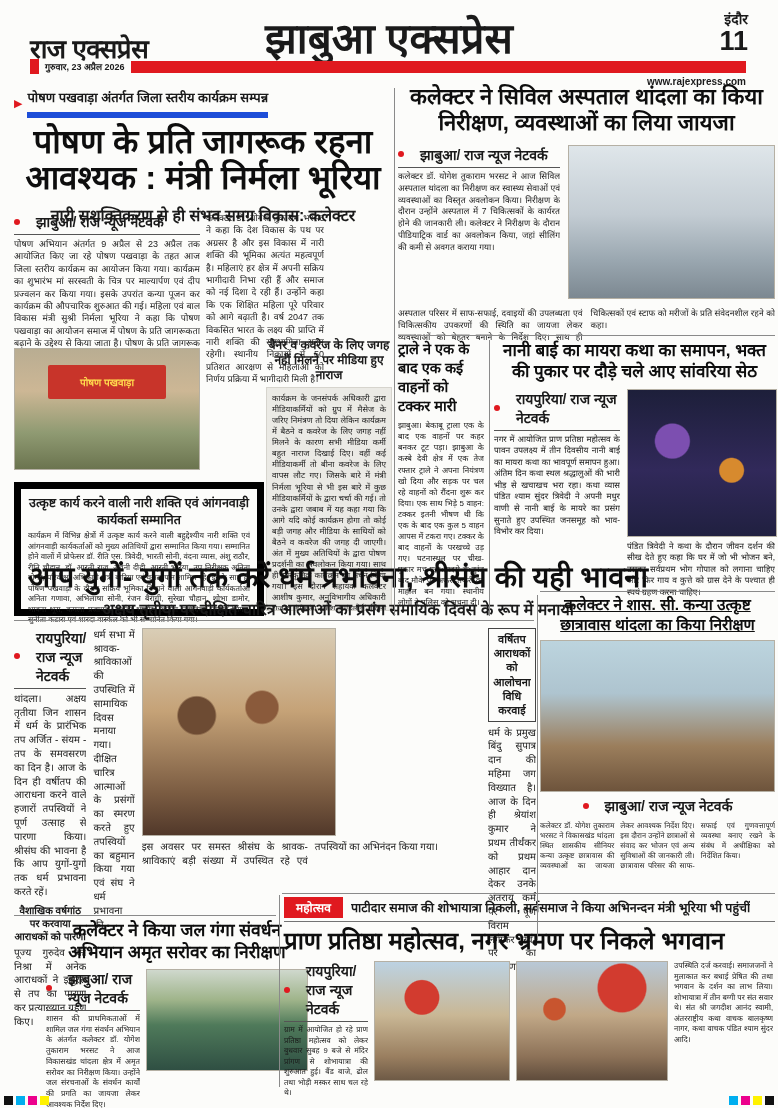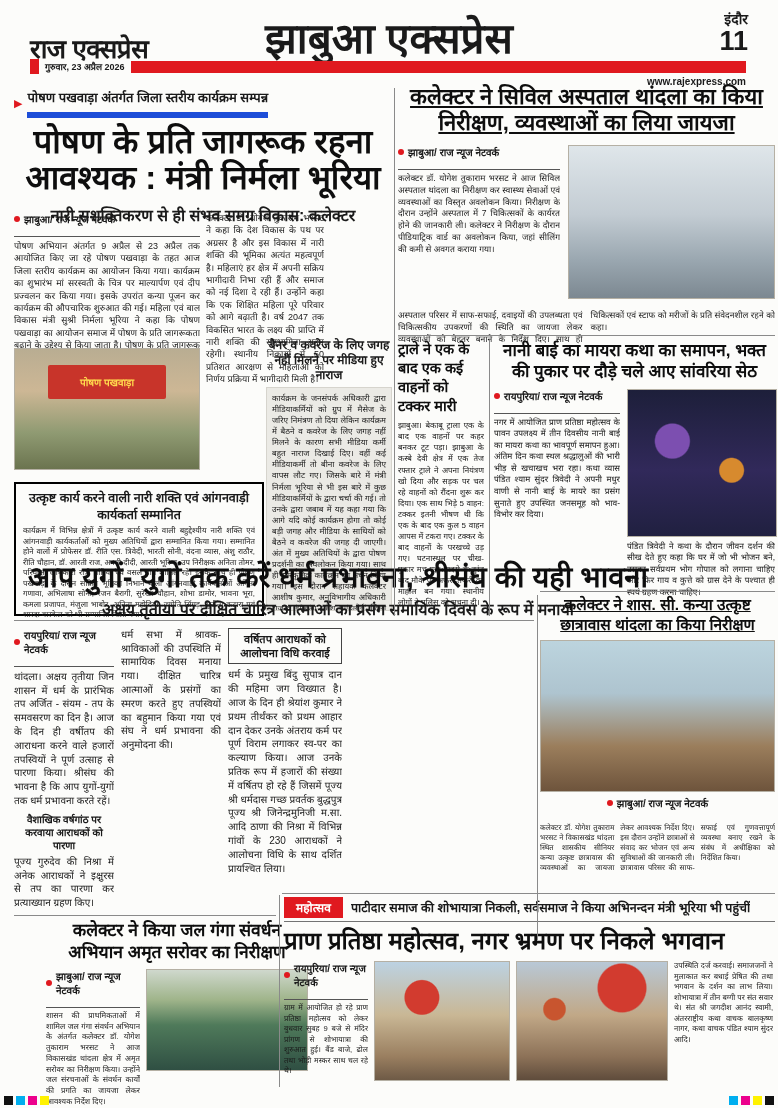--- a/index.html
+++ b/index.html
@@ -16,47 +16,47 @@
   .datebar .sq{width:9px;height:15px;background:#e0191f;flex:0 0 auto;}
   .datebar .date{font-size:9px;font-weight:700;white-space:nowrap;}
   .datebar .bar{flex:1;height:12px;background:#e0191f;}
   .website{right:32px;top:76px;font-size:10px;font-weight:800;}
   
   .kicker{display:flex;align-items:center;gap:5px;font-size:13px;font-weight:700;}
   .kicker .arr{color:#e0191f;font-size:11px;}
   .kicker .ktext{border-bottom:6px solid #1d4ed8;padding-bottom:6px;}
   .hl{font-weight:800;text-align:center;color:#0e0e0e;}
   .subhead{font-weight:700;text-align:center;}
-  .byline{display:flex;align-items:center;gap:4px;font-size:10px;font-weight:700;
-          border-bottom:1px solid #555;padding-bottom:10px;margin-bottom:3px;}
+  .byline{display:flex;align-items:center;gap:16px;font-size:14px;font-weight:700;
+          border-bottom:1px solid #555;padding-bottom:3px;margin-bottom:3px;}
   .dot{width:6px;height:6px;border-radius:50%;background:#e0191f;flex:0 0 auto;}
   .body-txt{font-size:9px;line-height:1.38;text-align:justify;overflow:hidden;}
   .photo{background:#c9c2b2;position:relative;overflow:hidden;border:1px solid #b5b0a4;}
   .divider-h{background:#8a8a8a;height:1px;}
   .divider-v{background:#8a8a8a;width:1px;}
   .graybox{background:#ebeae5;border:1px solid #d6d4cd;padding:5px;}
   
   .a1{left:14px;top:88px;width:378px;height:530px;}
   .a1 .hl{font-size:33px;line-height:1.1;margin-top:6px;}
   .a1 .subhead{font-size:16px;margin-top:7px;}
   .a1-colL{left:0;top:124px;width:186px;height:266px;}
   .a1-photo{right:0;top:122px;width:184px;height:120px;background:
      linear-gradient(180deg,#b9ad92 0%,#cdb795 35%,#8f9a72 70%,#6b744f 100%);}
   .a1-photo .banner{position:absolute;left:18%;top:14%;width:64%;background:#c8342a;color:#ffd94d;
      font-size:10px;font-weight:800;text-align:center;padding:10px 0;border-radius:2px;}
   .a1-colM{left:192px;top:124px;width:118px;height:266px;}
   .a1-colR{right:0;top:250px;width:126px;height:280px;}
   .media-hl{font-size:12px;font-weight:800;text-align:center;line-height:1.25;margin-bottom:4px;}
   .a1-colR .graybox{font-size:8.2px;line-height:1.35;text-align:justify;height:212px;overflow:hidden;}
-  .honor{left:0;top:394px;width:250px;height:134px;border:2px solid #000000;padding:5px 7px;box-sizing:border-box;}
+  .honor{left:0;top:394px;width:250px;height:134px;border:7px solid #000000;padding:5px 7px;box-sizing:border-box;}
   .honor-hl{font-size:12.5px;font-weight:800;text-align:center;margin-bottom:3px;}
   .honor-txt{font-size:7.8px;line-height:1.35;text-align:justify;overflow:hidden;height:96px;}
   
   .a2{left:398px;top:84px;width:377px;height:248px;}
-  .a2 .hl{font-size:22px;line-height:1.2;text-decoration:underline;}
+  .a2 .hl{font-size:22px;line-height:1.2;}
   .a2-row{display:flex;gap:8px;margin-top:8px;}
   .a2-colL{width:162px;}
   .a2-photo{width:205px;height:152px;background:
      linear-gradient(180deg,#dfe6ea 0%,#c3ccd3 45%,#9aa7b0 75%,#7c8891 100%);}
   .a2-bottom{margin-top:5px;column-count:2;column-gap:8px;height:40px;}
   
   .a3{left:398px;top:340px;width:86px;height:276px;}
   .a3 .hl{font-size:14.5px;line-height:1.3;text-align:left;}
   .a3 .body-txt{margin-top:5px;font-size:8px;height:212px;}
   
@@ -218,20 +218,24 @@
       <div class="a5-colA">
         <div class="byline">
           <span class="dot"></span>
           <span>रायपुरिया/ राज न्यूज नेटवर्क</span>
         </div>
         <div class="body-txt">थांदला। अक्षय तृतीया जिन शासन में धर्म के प्रारंभिक तप अर्जित - संयम - तप के समवसरण का दिन है। आज के दिन ही वर्षीतप की आराधना करने वाले हजारों तपस्वियों ने पूर्ण उत्साह से पारणा किया। श्रीसंघ की भावना है कि आप युगों-युगों तक धर्म प्रभावना करते रहें।</div>
         <div class="a5-sub-hl">वैशाखिक वर्षगांठ पर करवाया आराधकों को पारणा</div>
         <div class="body-txt">पूज्य गुरुदेव की निश्रा में अनेक आराधकों ने इक्षुरस से तप का पारणा कर प्रत्याख्यान ग्रहण किए।</div>
       </div>
       <div class="a5-colB body-txt">धर्म सभा में श्रावक-श्राविकाओं की उपस्थिति में सामायिक दिवस मनाया गया। दीक्षित चारित्र आत्माओं के प्रसंगों का स्मरण करते हुए तपस्वियों का बहुमान किया गया एवं संघ ने धर्म प्रभावना की अनुमोदना की।</div>
+      <div>
+        <div class="photo a5-photo"></div>
+        <div class="a5-under-photo body-txt">इस अवसर पर समस्त श्रीसंघ के श्रावक-श्राविकाएं बड़ी संख्या में उपस्थित रहे एवं तपस्वियों का अभिनंदन किया गया।</div>
+      </div>
       <div class="a5-colC">
         <div class="a5-box-hl">वर्षितप आराधकों को आलोचना विधि करवाई</div>
         <div class="body-txt" style="height:252px">धर्म के प्रमुख बिंदु सुपात्र दान की महिमा जग विख्यात है। आज के दिन ही श्रेयांश कुमार ने प्रथम तीर्थंकर को प्रथम आहार दान देकर उनके अंतराय कर्म पर पूर्ण विराम लगाकर स्व-पर का कल्याण किया। आज उनके प्रतिक रूप में हजारों की संख्या में वर्षितप हो रहे हैं जिसमें पूज्य श्री धर्मदास गच्छ प्रवर्तक बुद्धपुत्र पूज्य श्री जिनेन्द्रमुनिजी म.सा. आदि ठाणा की निश्रा में विभिन्न गांवों के 230 आराधकों ने आलोचना विधि के साथ दर्शित प्रायश्चित लिया।</div>
       </div>
     </div>
   </div>
 
   <div class="abs a6">
     <div class="hl">कलेक्टर ने शास. सी. कन्या उत्कृष्ट छात्रावास थांदला का किया निरीक्षण</div>
     <div class="photo a6-photo"></div>

